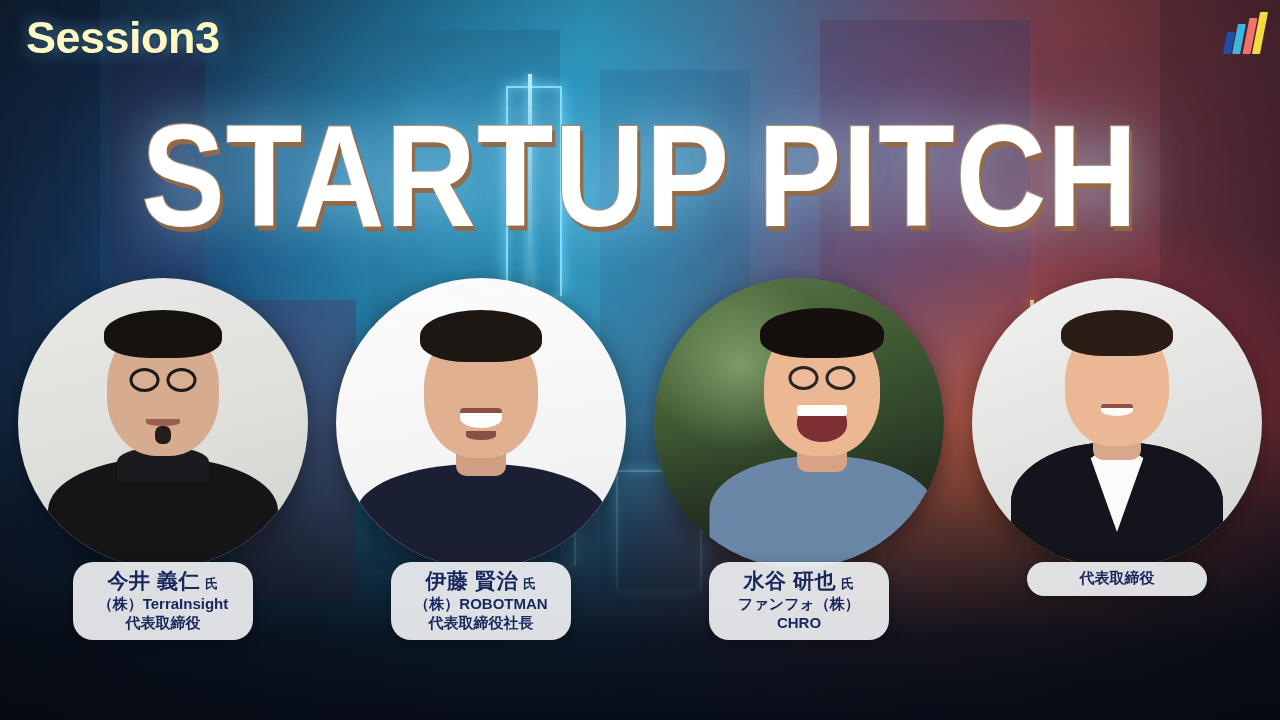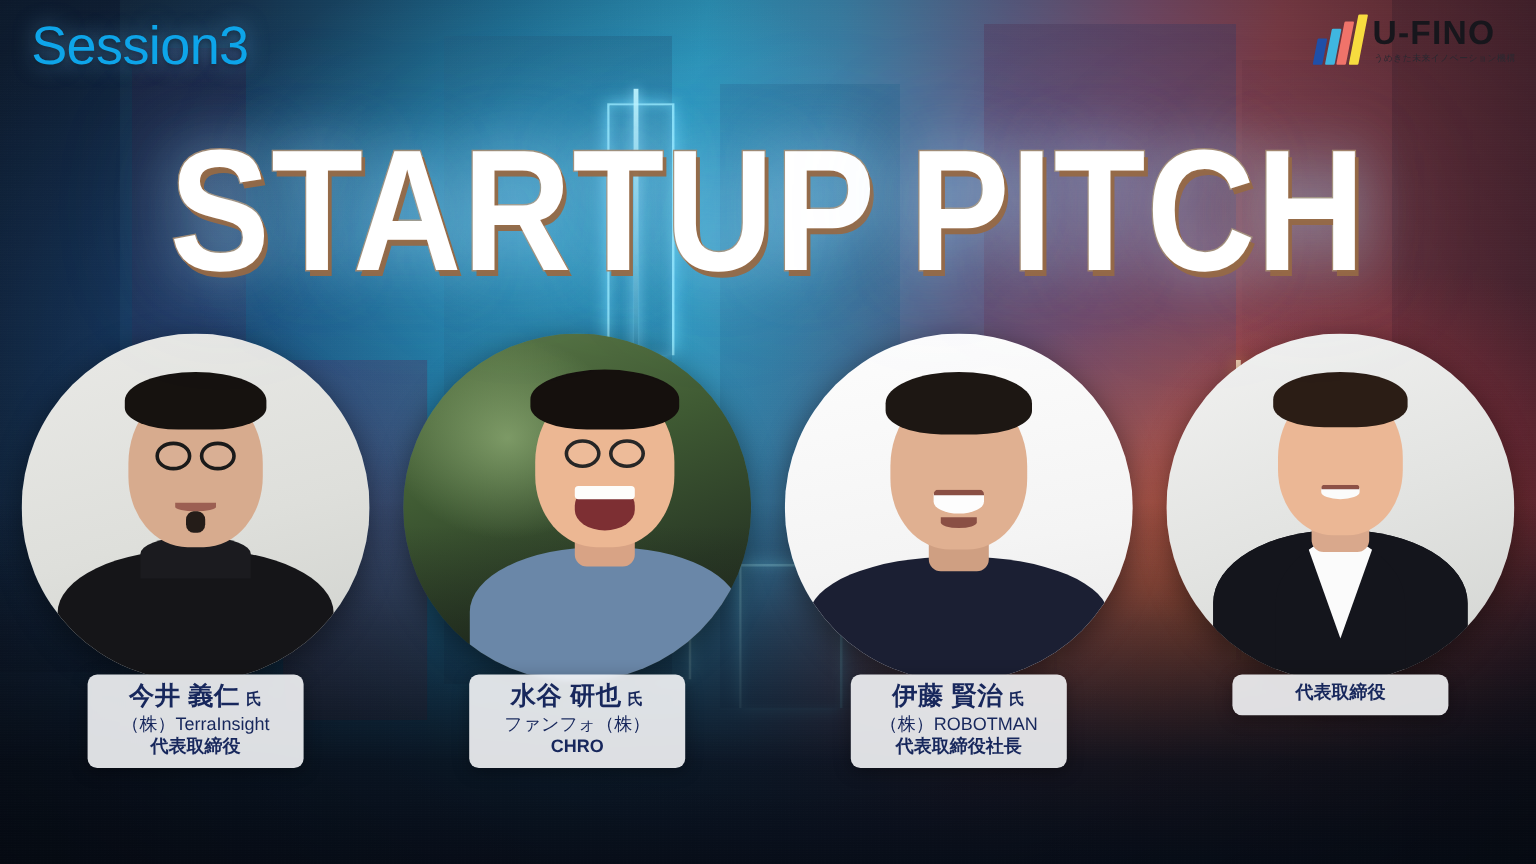--- a/index.html
+++ b/index.html
@@ -74,21 +74,21 @@
     box-shadow:0 0 10px rgba(140,225,255,.9);
   }
   .neon-warm{
     position:absolute; background:linear-gradient(180deg, rgba(255,225,190,.95), rgba(255,150,70,0));
     box-shadow:0 0 12px rgba(255,170,90,.9);
   }
 
   
   #session-label{
     position:absolute; left:26px; top:12px;
-    font-size:45px; font-weight:normal; color:#0ea5e9;
+    font-size:45px; font-weight:bold; color:#fef9c3;
     letter-spacing:-0.5px;
     text-shadow:0 0 18px rgba(120,200,255,.55), 0 2px 4px rgba(0,0,0,.45);
     z-index:40;
   }
 
   
   #main-title{
     position:absolute; left:0; right:0; top:104px;
     text-align:center; z-index:40;
     font-size:118px; line-height:1; font-weight:bold;
@@ -180,31 +180,31 @@
     position:absolute; left:50%; transform:translateX(-50%);
     width:0; height:0; border-left:30px solid transparent;
     border-right:30px solid transparent;
   }
 
   
   .namecard{
     margin-top:-6px;
     min-width:180px;
     background:rgba(244,245,247,.90);
-    border-radius:8px;
+    border-radius:20px;
     padding:7px 16px 8px;
     text-align:center;
     color:#17275c;
     box-shadow:0 3px 14px rgba(0,0,0,.30);
     backdrop-filter:blur(2px);
     position:relative; z-index:5;
   }
   .nc-name{ font-size:21px; font-weight:bold; letter-spacing:.5px; line-height:1.18; white-space:nowrap; }
   .nc-name .suffix{ font-size:13px; font-weight:bold; margin-left:5px; }
-  .nc-org{ font-size:15px; font-weight:normal; line-height:1.25; margin-top:1px; white-space:nowrap;text-align:center; }
+  .nc-org{ font-size:15px; font-weight:bold; line-height:1.25; margin-top:1px; white-space:nowrap;text-align:center; }
   .nc-title{ font-size:15px; font-weight:bold; line-height:1.25; white-space:nowrap; }
 </style>
 </head>
 <body>
 
 <div id="stage">
 
   <div class="bg bg-base"></div>
 
   <div>
@@ -241,24 +241,20 @@
   <div id="main-title">
     <span class="word">STARTUP</span><span class="gap"></span><span class="word">PITCH</span>
   </div>
 
   <div id="logo">
     <div id="logo-bars">
       <i style="height:22px;background:#1f4fa8;"></i>
       <i style="height:30px;background:#3fb6e0;"></i>
       <i style="height:36px;background:#f0736a;"></i>
       <i style="height:42px;background:#f7dc3f;"></i>
-    </div>
-    <div id="logo-text">
-      <div id="logo-name">U-FINO</div>
-      <div id="logo-tag">うめきた未来イノベーション機構</div>
     </div>
   </div>
 
   <div id="speakers">
 
     <div class="speaker">
       <div class="portrait">
         <div class="ph pb-grey"></div>
         <div class="fig" style="width:290px;height:290px;">
           <div class="body" style="bottom:0; width:230px; height:110px; background:#151518;"></div>
@@ -271,20 +267,39 @@
               <b></b>
           </div>
           <div class="mouth" style="bottom:142px; width:34px; height:7px; background:#9c5f52;"></div>
           <div class="mouth" style="bottom:124px; width:16px; height:18px; background:#241c18; border-radius:40%;"></div>
         </div>
       </div>
       <div class="namecard">
         <div class="nc-name"><span>今井 義仁</span><span class="suffix">氏</span></div>
         <div class="nc-org">（株）TerraInsight</div>
         <div class="nc-title">代表取締役</div>
+      </div>
+    </div>
+
+    <div class="speaker">
+      <div class="portrait">
+        <div class="ph pb-white"></div>
+        <div class="fig" style="width:290px;height:290px;">
+          <div class="body" style="bottom:0; width:250px; height:104px; background:#1b1f33;"></div>
+          <div class="neck" style="bottom:92px; width:50px; height:38px; background:#cf9f82;"></div>
+          <div class="head" style="bottom:110px; width:114px; height:134px; background:#e0b091;"></div>
+          <div class="hair" style="bottom:206px; width:122px; height:52px; background:#1d1713;"></div>
+          <div class="mouth" style="bottom:140px; width:42px; height:20px; background:#fdfdfd; border-radius:4px 4px 50% 50%; border-top:5px solid #8a4f44;"></div>
+          <div class="mouth" style="bottom:128px; width:30px; height:9px; background:#8a4f44; border-radius:0 0 60% 60%;"></div>
+        </div>
+      </div>
+      <div class="namecard">
+        <div class="nc-name"><span>伊藤 賢治</span><span class="suffix">氏</span></div>
+        <div class="nc-org">（株）ROBOTMAN</div>
+        <div class="nc-title">代表取締役社長</div>
       </div>
     </div>
 
     <div class="speaker">
       <div class="portrait">
         <div class="ph pb-outdoor"></div>
         <div class="ph" style="background:radial-gradient(ellipse 140px 120px at 30% 30%, rgba(170,200,140,.55), rgba(0,0,0,0) 70%);"></div>
         <div class="ph" style="background:linear-gradient(180deg, rgba(0,0,0,0) 55%, rgba(20,25,20,.55) 100%);"></div>
         <div class="fig" style="width:290px;height:290px; left:58%;">
           <div class="body" style="bottom:0; width:225px; height:112px; background:#6a87a8;"></div>
@@ -301,39 +316,20 @@
       </div>
       <div class="namecard">
         <div class="nc-name"><span>水谷 研也</span><span class="suffix">氏</span></div>
         <div class="nc-org">ファンフォ（株）</div>
         <div class="nc-title">CHRO</div>
       </div>
     </div>
 
     <div class="speaker">
       <div class="portrait">
-        <div class="ph pb-white"></div>
-        <div class="fig" style="width:290px;height:290px;">
-          <div class="body" style="bottom:0; width:250px; height:104px; background:#1b1f33;"></div>
-          <div class="neck" style="bottom:92px; width:50px; height:38px; background:#cf9f82;"></div>
-          <div class="head" style="bottom:110px; width:114px; height:134px; background:#e0b091;"></div>
-          <div class="hair" style="bottom:206px; width:122px; height:52px; background:#1d1713;"></div>
-          <div class="mouth" style="bottom:140px; width:42px; height:20px; background:#fdfdfd; border-radius:4px 4px 50% 50%; border-top:5px solid #8a4f44;"></div>
-          <div class="mouth" style="bottom:128px; width:30px; height:9px; background:#8a4f44; border-radius:0 0 60% 60%;"></div>
-        </div>
-      </div>
-      <div class="namecard">
-        <div class="nc-name"><span>伊藤 賢治</span><span class="suffix">氏</span></div>
-        <div class="nc-org">（株）ROBOTMAN</div>
-        <div class="nc-title">代表取締役社長</div>
-      </div>
-    </div>
-
-    <div class="speaker">
-      <div class="portrait">
         <div class="ph pb-grey" style="background:linear-gradient(160deg,#f2f2f1 0%,#e3e4e2 50%,#d2d4d1 100%);"></div>
         <div class="fig" style="width:290px;height:290px;">
           <div class="body" style="bottom:0; width:212px; height:126px; background:#14151c;"></div>
           <div class="shirtv" style="bottom:36px; border-top:84px solid #fbfbfb;"></div>
           <div class="body" style="bottom:0; width:212px; height:126px; background:transparent;
                border-radius:48% 48% 0 0;
                box-shadow:inset 58px 0 0 -6px #14151c, inset -58px 0 0 -6px #14151c;"></div>
           <div class="neck" style="bottom:108px; width:48px; height:36px; background:#d9a88c;"></div>
           <div class="head" style="bottom:122px; width:104px; height:124px; background:#ebb795;"></div>
           <div class="hair" style="bottom:212px; width:112px; height:46px; background:#2b1d15;"></div>

